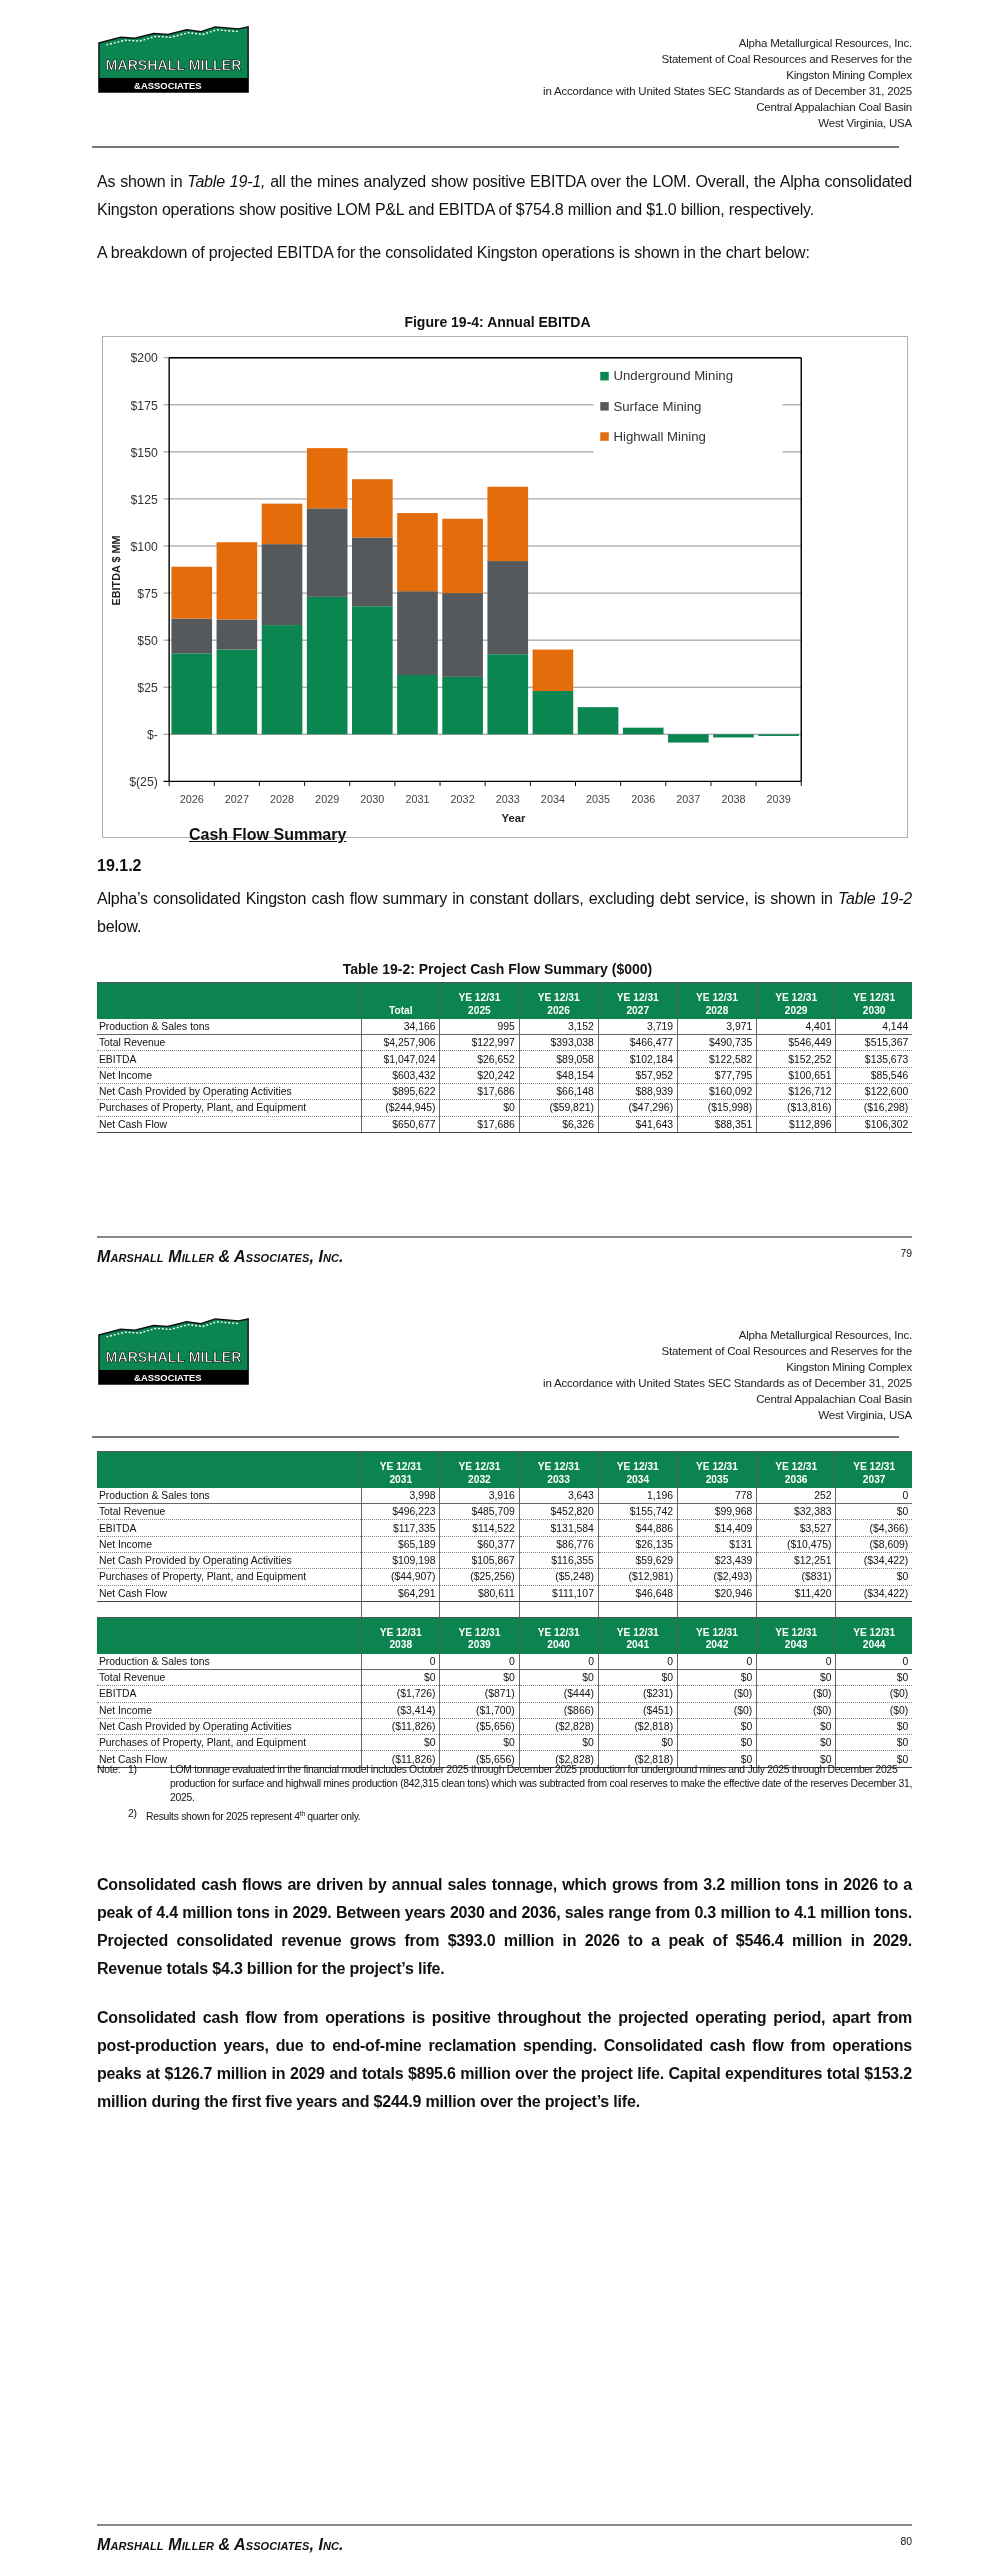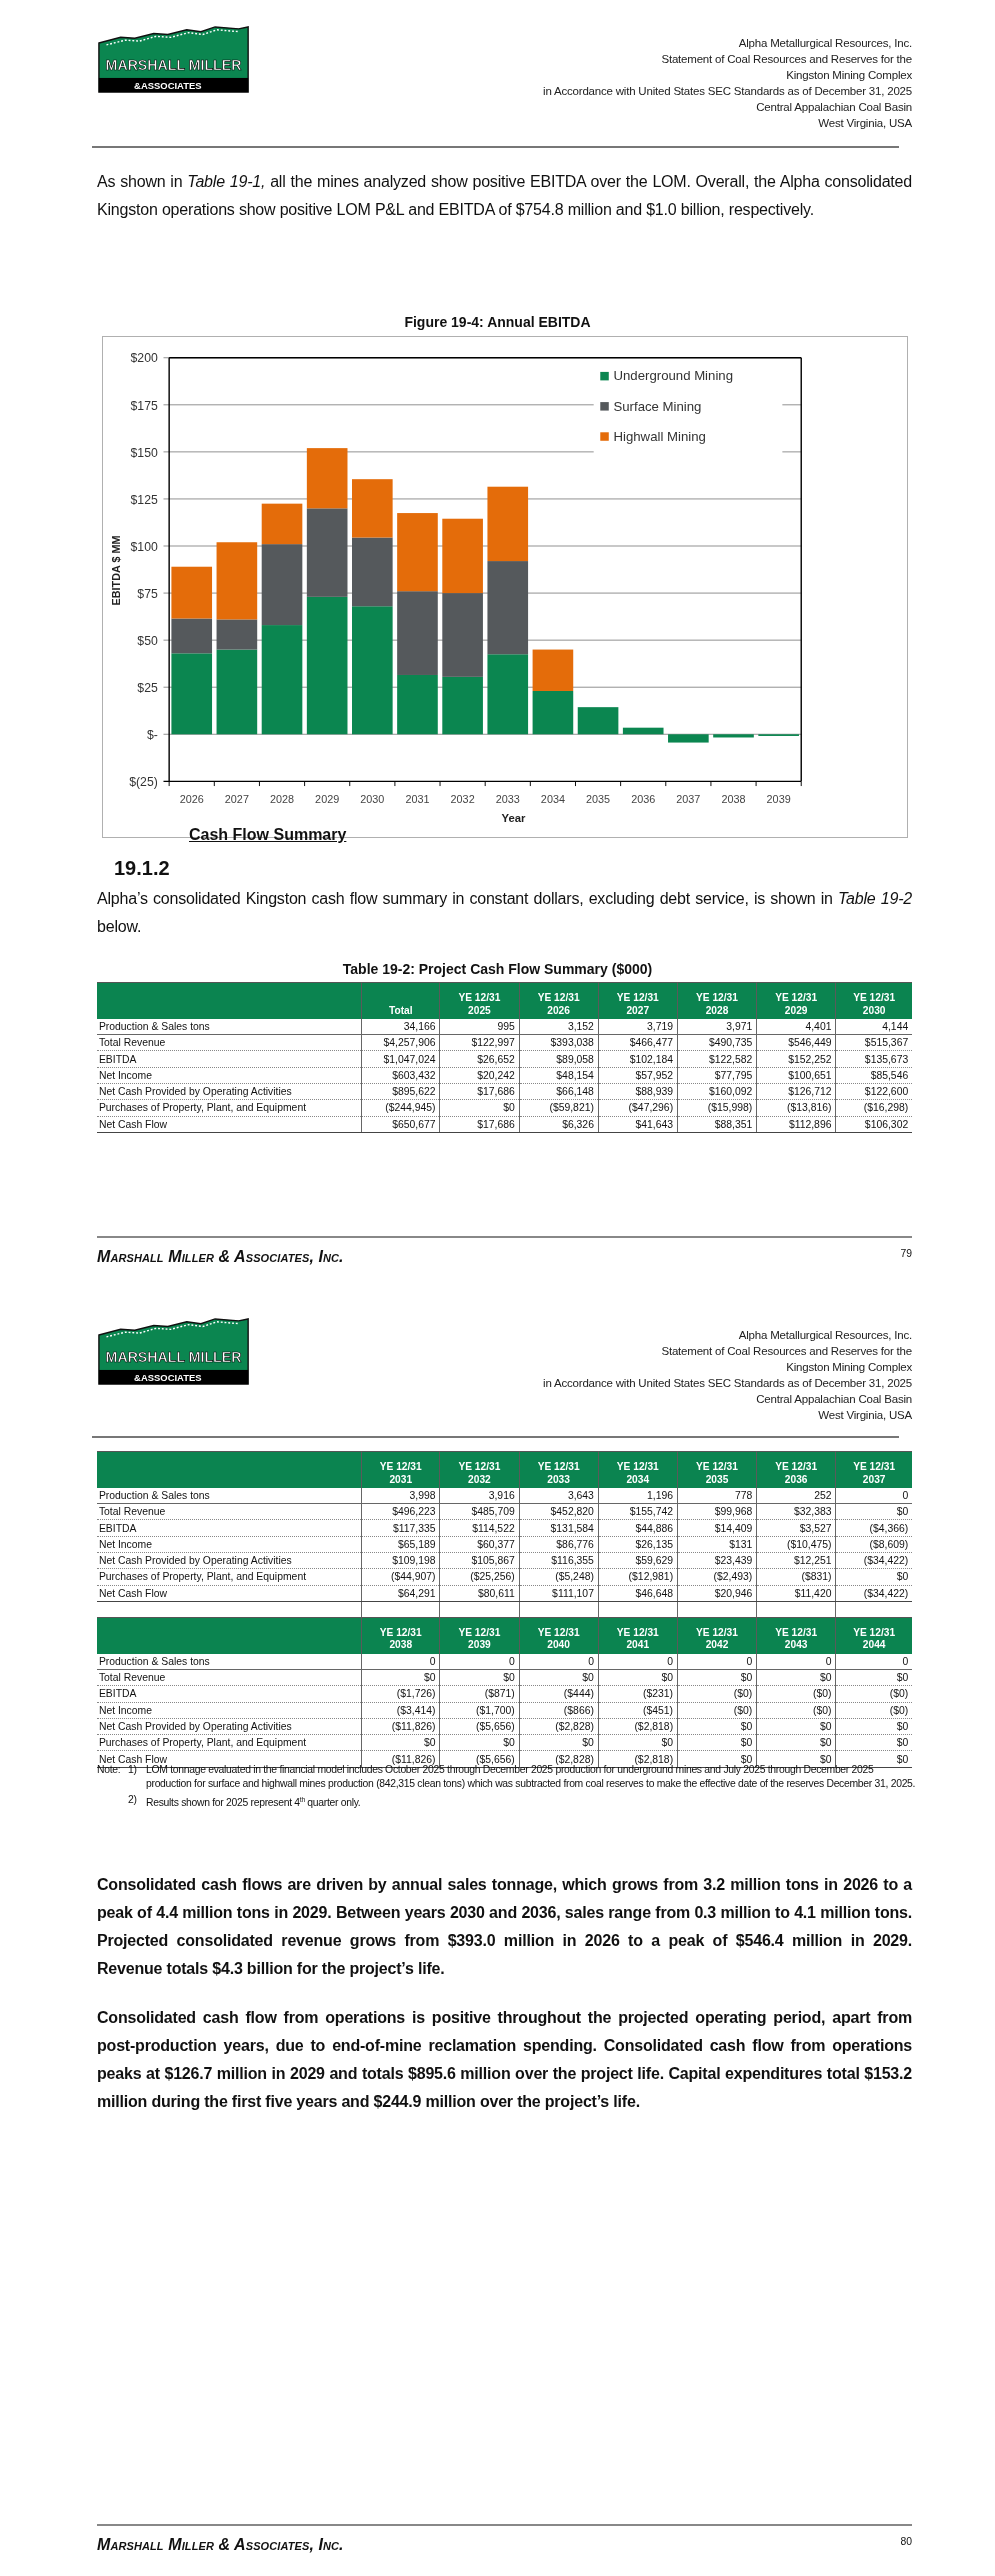--- a/index.html
+++ b/index.html
@@ -7,21 +7,21 @@
   .abs { position:absolute; }
   .hdr-right { right:83px; text-align:right; font-family:"Liberation Sans Narrow","Liberation Sans", sans-serif; font-size:11.5px; line-height:16px; color:#222; letter-spacing:-0.2px; }
   .hdr-rule { left:45px; width:857px; height:1.9px; background:#777; }
   .logo { width:154px; height:68px; }
   .para { left:97px; width:815px; font-size:16px; line-height:28px; text-align:justify; color:#111; letter-spacing:-0.2px; }
   .para p { margin:0 0 15px 0; }
   .fig-title { left:0; width:995px; text-align:center; font-weight:bold; font-size:14px; }
   .footer-rule { left:97px; width:815px; height:1.9px; background:#888; }
   .footer-left { left:97px; font-style:italic; font-weight:bold; font-size:16px; font-variant:small-caps; letter-spacing:0.1px; }
   .footer-right { right:83px; font-size:10.4px; }
-  .section-num { left:114px; font-weight:bold; font-size:20px; }
+  .section-num { left:97px; font-weight:bold; font-size:16px; }
   .section-title { left:189px; font-weight:bold; font-size:16px; text-decoration:underline; }
   table.cf { border-collapse:collapse; font-size:10.4px; table-layout:fixed; }
   table.cf th { background:#0b8450; color:#fff; font-weight:bold; font-size:10.2px; line-height:12.3px; padding:1.9px 2.8px; text-align:center; border-left:0.9px solid #5a5a5a; vertical-align:bottom; }
   table.cf th:first-child { border-left:none; }
   table.cf td { padding:0 3.8px; height:15.3px; line-height:15px; border-bottom:0.9px dotted #888; border-left:0.9px solid #666; text-align:right; white-space:nowrap; }
   table.cf td:first-child { text-align:left; border-left:none; padding-left:1.9px; }
   table.cf tr.first td { border-bottom:0.9px solid #666; }
   table.cf tr.last td { border-bottom:1.4px solid #444; }
   table.cf tr.spacer td { height:15px; border-bottom:none; }
   table.cf { border-top:1.9px solid #555; }
@@ -47,20 +47,21 @@
     <div>Statement of Coal Resources and Reserves for the</div>
     <div>Kingston Mining Complex</div>
     <div>in Accordance with United States SEC Standards as of December 31, 2025</div>
     <div>Central Appalachian Coal Basin</div>
     <div>West Virginia, USA</div>
   </div>
   <div class="abs hdr-rule" style="top:146px;left:92px;width:807px;"></div>
 
   <div class="abs para" style="top:168px;">
     <p><span>As shown in </span><i>Table 19-1,</i><span> all the mines analyzed show positive EBITDA over the LOM.  Overall, the Alpha consolidated Kingston operations show positive LOM P&amp;L and EBITDA of $754.8 million and $1.0 billion, respectively.</span></p>
+    <p>A breakdown of projected EBITDA for the consolidated Kingston operations is shown in the chart below:</p>
   </div>
 
   <div class="abs fig-title" style="top:314px;">Figure 19-4:  Annual EBITDA</div>
 
   <div class="abs chart-box">
     <svg id="chart-svg" width="804" height="500" viewBox="0 0 852 530">
         <line x1="64" x2="740" y1="471" y2="471" stroke="#000" stroke-width="1.5"></line>
         <text x="58" y="476" text-anchor="end" font-size="13" fill="#333" font-family="Liberation Sans, sans-serif">$(25)</text>
         <line x1="64" x2="740" y1="421.1111111111111" y2="421.1111111111111" stroke="#8a8a8a" stroke-width="1"></line>
         <text x="58" y="426.1111111111111" text-anchor="end" font-size="13" fill="#333" font-family="Liberation Sans, sans-serif">$-</text>
@@ -561,21 +562,21 @@
             <td>$0</td>
           </tr>
         </tbody>
     </table>
   </div>
 
   <div class="abs notes" style="top:475px;">
     <div style="display:flex;">
       <span style="width:31px;">Note:</span>
       <span style="width:18px;">1)</span>
-      <span style="flex:1;">LOM tonnage evaluated in the financial model includes October 2025 through December 2025 production for underground mines and July 2025 through December 2025 production for surface and highwall mines production (842,315 clean tons) which was subtracted from coal reserves to make the effective date of the reserves December 31, 2025.</span>
+      <span style="flex:1;margin-left:24px;">LOM tonnage evaluated in the financial model includes October 2025 through December 2025 production for underground mines and July 2025 through December 2025 production for surface and highwall mines production (842,315 clean tons) which was subtracted from coal reserves to make the effective date of the reserves December 31, 2025.</span>
     </div>
     <div style="display:flex;margin-top:1.9px;">
       <span style="width:31px;"></span>
       <span style="width:18px;">2)</span>
       <span style="flex:1;"><span>Results shown for 2025 represent 4</span><sup style="font-size:6.6px;">th</sup><span> quarter only.</span></span>
     </div>
   </div>
 
   <div class="abs para" style="top:583px;font-weight:bold;">
     <p style="margin-bottom:21px;">Consolidated cash flows are driven by annual sales tonnage, which grows from 3.2 million tons in 2026 to a peak of 4.4 million tons in 2029.  Between years 2030 and 2036, sales range from 0.3 million to 4.1 million tons.  Projected consolidated revenue grows from $393.0 million in 2026 to a peak of $546.4 million in 2029.  Revenue totals $4.3 billion for the project’s life.</p>

